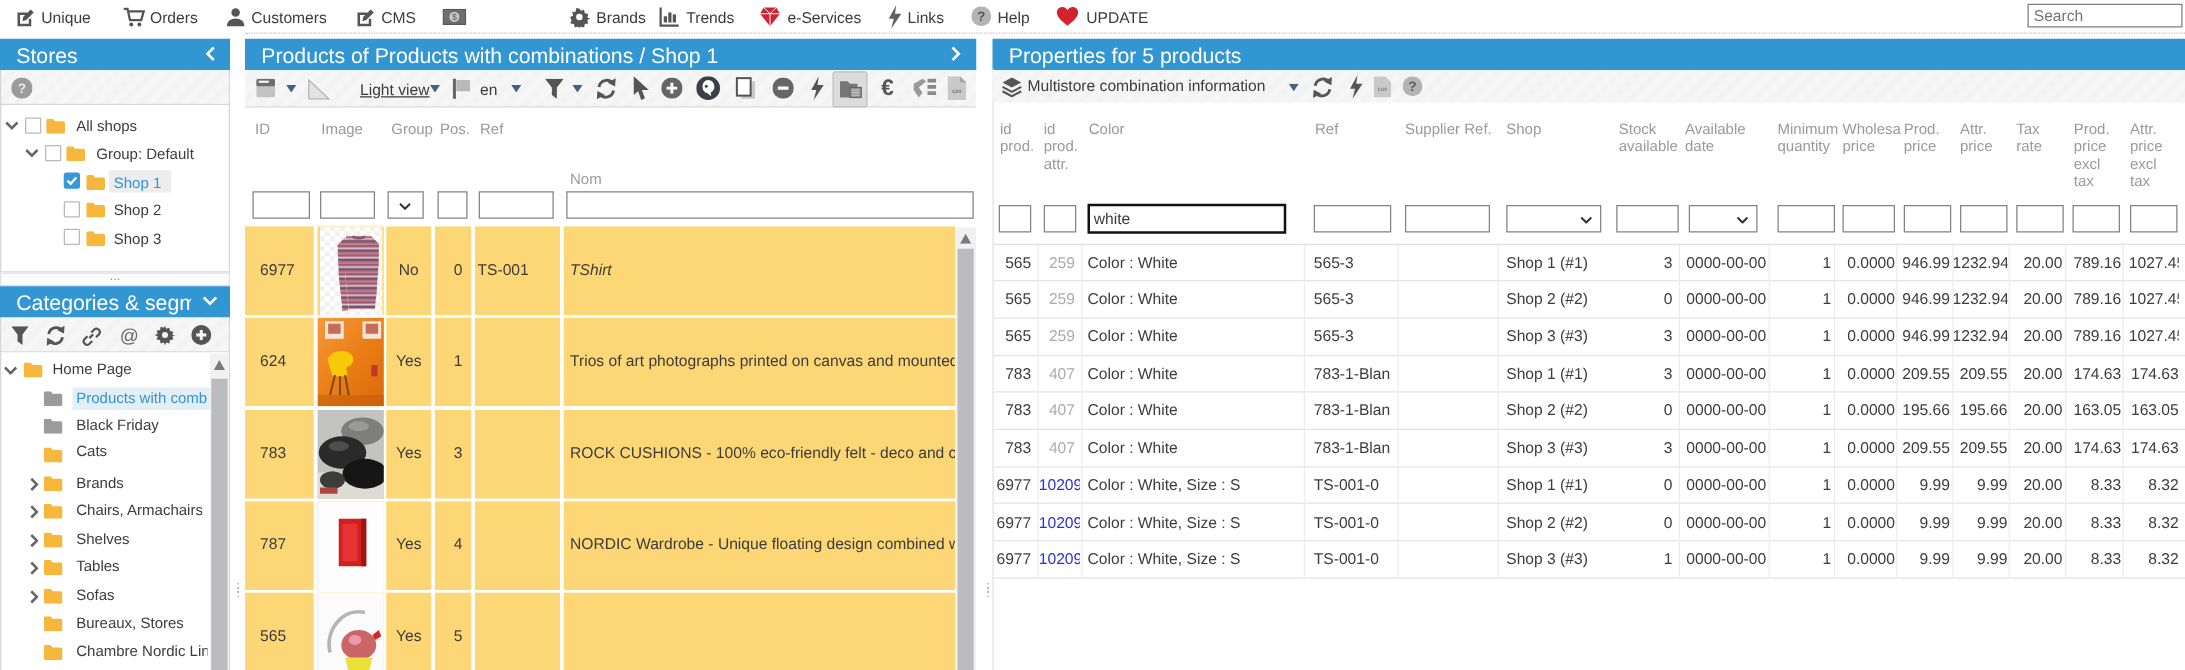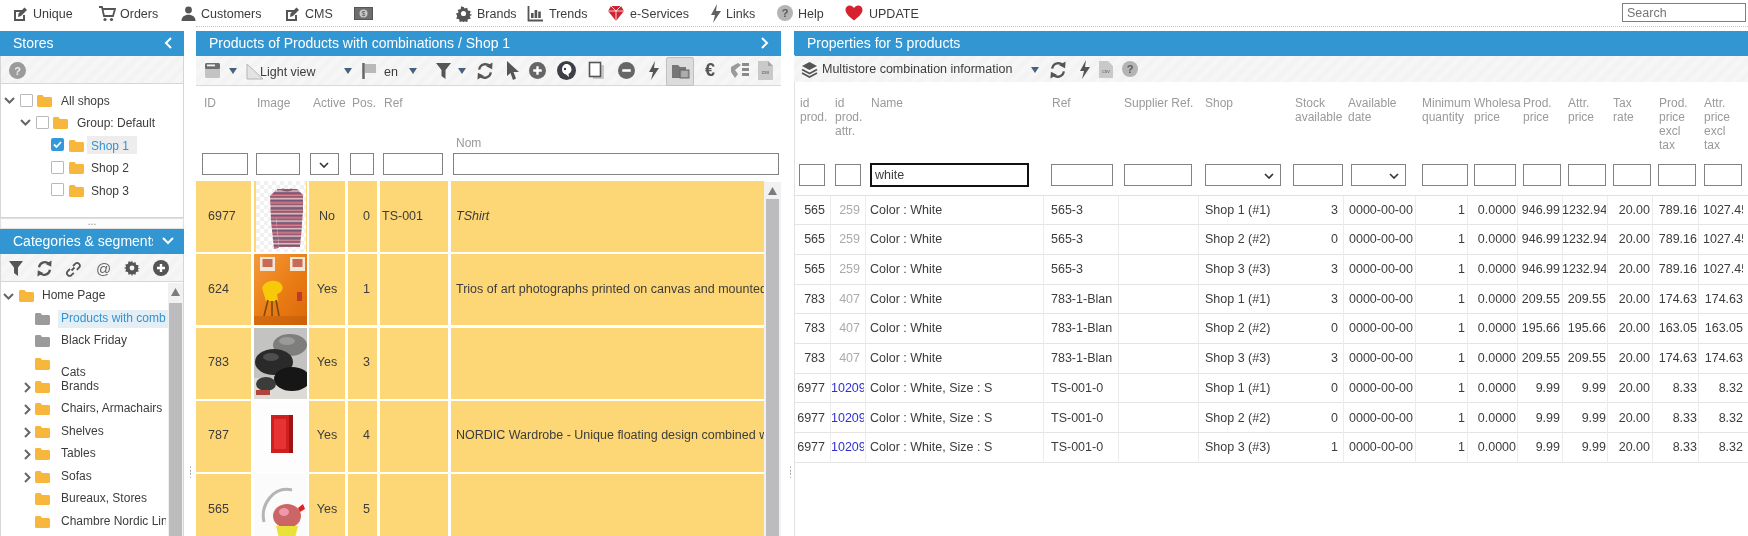--- a/index.html
+++ b/index.html
@@ -1,18 +1,18 @@
 <!DOCTYPE html>
 <html><head>
 <meta charset="utf-8">
 <style>
   * { margin:0; padding:0; box-sizing:border-box; }
   html,body { width:1748px; height:536px; background:#fff; font-family:"Liberation Sans", sans-serif; overflow:hidden; position:relative; }
   .abs { position:absolute; }
-  .hdr { background:#3296d2; color:#fff; font-size:14px; }
+  .hdr { background:#3296d2; color:#fff; font-size:17px; }
   .tb { background:repeating-linear-gradient(135deg,#f6f6f6 0 5px,#f3f3f3 5px 10px); }
   .gtxt { color:#9a9a9a; font-size:12px; }
   .in { position:absolute; background:#fff; border:1px solid #828282; }
   .cell { position:absolute; background:#fdd775; }
   .ctx { position:absolute; font-size:12.5px; color:#3c3c3c; }
   #storestree .ctx, #cattree .ctx { font-size:12px; }
   svg { display:block; }
 </style>
 </head>
 <body>
@@ -201,21 +201,21 @@
       <path d="M0 1.5C0 .7.7 0 1.5 0h4l1.5 2h6.5c.8 0 1.5.7 1.5 1.5v7c0 .8-.7 1.5-1.5 1.5h-12C.7 12 0 11.3 0 10.5z" fill="#9b9b9b"></path>
     </svg>
     <div class="ctx" style="left:61px;top:311px;white-space:nowrap;overflow:hidden;max-width:105px;color:#3293d3;">Products with comb</div>
     <svg class="abs" style="left:35px;top:335px;" width="15" height="12" viewBox="0 0 15 12">
       <path d="M0 1.5C0 .7.7 0 1.5 0h4l1.5 2h6.5c.8 0 1.5.7 1.5 1.5v7c0 .8-.7 1.5-1.5 1.5h-12C.7 12 0 11.3 0 10.5z" fill="#9b9b9b"></path>
     </svg>
     <div class="ctx" style="left:61px;top:333px;white-space:nowrap;overflow:hidden;max-width:105px;">Black Friday</div>
     <svg class="abs" style="left:35px;top:358px;" width="15" height="12" viewBox="0 0 15 12">
       <path d="M0 1.5C0 .7.7 0 1.5 0h4l1.5 2h6.5c.8 0 1.5.7 1.5 1.5v7c0 .8-.7 1.5-1.5 1.5h-12C.7 12 0 11.3 0 10.5z" fill="#f6b73c"></path>
     </svg>
-    <div class="ctx" style="left:61px;top:365px;white-space:nowrap;overflow:hidden;max-width:105px;">Cats</div>
+    <div class="ctx" style="left:61px;top:354px;white-space:nowrap;overflow:hidden;max-width:105px;">Cats</div>
     <svg class="abs" style="left:24px;top:382px;" width="7" height="11" viewBox="0 0 7 11">
       <path d="M1 1l4.5 4.5L1 10" fill="none" stroke="#666" stroke-width="2"></path>
     </svg>
     <svg class="abs" style="left:35px;top:381px;" width="15" height="12" viewBox="0 0 15 12">
       <path d="M0 1.5C0 .7.7 0 1.5 0h4l1.5 2h6.5c.8 0 1.5.7 1.5 1.5v7c0 .8-.7 1.5-1.5 1.5h-12C.7 12 0 11.3 0 10.5z" fill="#f6b73c"></path>
     </svg>
     <div class="ctx" style="left:61px;top:379px;white-space:nowrap;overflow:hidden;max-width:105px;">Brands</div>
     <svg class="abs" style="left:24px;top:404px;" width="7" height="11" viewBox="0 0 7 11">
       <path d="M1 1l4.5 4.5L1 10" fill="none" stroke="#666" stroke-width="2"></path>
     </svg>
@@ -276,21 +276,21 @@
       <rect width="15" height="6" rx="1.5" fill="#6e6e6e"></rect>
       <rect x="2" y="1.5" width="8" height="1.8" fill="#f4f4f4"></rect>
     </svg>
   <svg class="abs" style="left:33px;top:12px;" width="8" height="6" viewBox="0 0 8 6">
       <path d="M0 0h8L4 6z" fill="#47617d"></path>
     </svg>
 
   <svg class="abs" style="left:50px;top:6px;" width="18" height="18" viewBox="0 0 18 18">
       <path d="M1 17V2l16 15z" fill="#e3e3e3" stroke="#b5b5b5"></path>
     </svg>
-  <div class="ctx" style="left:64px;top:9px;">Light view</div>
+  <div class="ctx" style="left:92px;top:9px;text-decoration:underline;">Light view</div>
   <svg class="abs" style="left:148px;top:12px;" width="8" height="6" viewBox="0 0 8 6">
       <path d="M0 0h8L4 6z" fill="#47617d"></path>
     </svg>
 
   <svg class="abs" style="left:166px;top:6px;" width="14" height="18" viewBox="0 0 14 18">
       <path d="M1.5 1v16" stroke="#666" stroke-width="2.5"></path>
       <rect x="3" y="2" width="11" height="9" fill="#b9b9b9"></rect>
     </svg>
   <div class="ctx" style="left:188px;top:9px;">en</div>
   <svg class="abs" style="left:213px;top:12px;" width="8" height="6" viewBox="0 0 8 6">
@@ -358,21 +358,21 @@
 
   <svg class="abs" style="left:562px;top:5px;" width="15" height="19" viewBox="0 0 15 19">
       <path d="M0 0h10l5 5v14H0z" fill="#c9c9c9"></path>
       <path d="M10 0l5 5h-5z" fill="#a5a5a5"></path>
       <text x="7.5" y="13" font-size="5" text-anchor="middle" fill="#555" font-family="Liberation Sans">csv</text>
     </svg>
 </div>
 
 <div class="abs gtxt" style="left:204px;top:96px;">ID</div>
 <div class="abs gtxt" style="left:257px;top:96px;text-align:right;">Image</div>
-<div class="abs gtxt" style="left:313px;top:96px;">Active</div>
+<div class="abs gtxt" style="left:313px;top:96px;">Group</div>
 <div class="abs gtxt" style="left:352px;top:96px;">Pos.</div>
 <div class="abs gtxt" style="left:384px;top:96px;">Ref</div>
 <div class="abs gtxt" style="left:456px;top:96px;margin-top:40px;">Nom</div>
 
 <div class="in" style="left:202px;top:153px;width:46px;height:22px;"></div>
 <div class="in" style="left:256px;top:153px;width:44px;height:22px;"></div>
 <div class="in" style="left:310px;top:153px;width:29px;height:22px;">
   <svg style="position:absolute;left:8px;top:8px;" width="10" height="6" viewBox="0 0 10 6">
       <path d="M1 1l4 4 4-4" fill="none" stroke="#333" stroke-width="1.6"></path>
     </svg>
@@ -468,20 +468,21 @@
           <ellipse cx="20" cy="34" rx="19" ry="13" fill="#2a2a2a"></ellipse>
           <ellipse cx="17" cy="29" rx="8" ry="4" fill="#4e4e4e"></ellipse>
           <ellipse cx="38" cy="51" rx="18" ry="12" fill="#161616"></ellipse>
           <ellipse cx="12" cy="56" rx="10" ry="7" fill="#3c3c3a"></ellipse>
           <rect x="2" y="62" width="14" height="5" fill="#b0453c"></rect>
         </svg>
       </div>
       <div class="ctx" style="left:113px;top:27.5px;width:36px;text-align:center;">Yes</div>
       <div class="ctx" style="left:152px;top:27.5px;width:22px;text-align:right;">3</div>
       <div class="ctx" style="left:186px;top:27.5px;"></div>
+      <div class="ctx" style="left:260px;top:27.5px;width:308px;white-space:nowrap;overflow:hidden;">ROCK CUSHIONS - 100% eco-friendly felt - deco and c</div>
     </div>
     <div class="abs" style="left:196px;top:400.75px;width:568px;height:71px;overflow:hidden;">
       <div class="cell" style="left:0px;top:0;width:55px;height:71px;"></div>
       <div class="cell" style="left:58px;top:0;width:53px;height:71px;"></div>
       <div class="cell" style="left:113px;top:0;width:36px;height:71px;"></div>
       <div class="cell" style="left:152px;top:0;width:29px;height:71px;"></div>
       <div class="cell" style="left:184px;top:0;width:68px;height:71px;"></div>
       <div class="cell" style="left:255px;top:0;width:313px;height:71px;"></div>
       <div class="ctx" style="left:12px;top:27.5px;">787</div>
       <div class="abs" style="left:58px;top:0;width:53px;height:71px;overflow:hidden;">
@@ -555,21 +556,21 @@
     </svg>
   <svg class="abs" style="left:328px;top:5px;" width="16" height="16" viewBox="0 0 16 16">
       <circle cx="8" cy="8" r="8" fill="#b4b4b4"></circle>
       <text x="8" y="12" font-size="11" font-weight="bold" text-anchor="middle" fill="#595959" font-family="Liberation Sans">?</text>
     </svg>
 </div>
 
 <div id="rheaders">
     <div class="abs gtxt" style="left:800px;top:96px;line-height:14px;">id<br>prod.</div>
     <div class="abs gtxt" style="left:835px;top:96px;line-height:14px;">id<br>prod.<br>attr.</div>
-    <div class="abs gtxt" style="left:871px;top:96px;line-height:14px;">Name</div>
+    <div class="abs gtxt" style="left:871px;top:96px;line-height:14px;">Color</div>
     <div class="abs gtxt" style="left:1052px;top:96px;line-height:14px;">Ref</div>
     <div class="abs gtxt" style="left:1124px;top:96px;line-height:14px;">Supplier Ref.</div>
     <div class="abs gtxt" style="left:1205px;top:96px;line-height:14px;">Shop</div>
     <div class="abs gtxt" style="left:1295px;top:96px;line-height:14px;">Stock<br>available</div>
     <div class="abs gtxt" style="left:1348px;top:96px;line-height:14px;">Available<br>date</div>
     <div class="abs gtxt" style="left:1422px;top:96px;line-height:14px;">Minimum<br>quantity</div>
     <div class="abs gtxt" style="left:1474px;top:96px;line-height:14px;">Wholesa<br>price</div>
     <div class="abs gtxt" style="left:1523px;top:96px;line-height:14px;">Prod.<br>price</div>
     <div class="abs gtxt" style="left:1568px;top:96px;line-height:14px;">Attr.<br>price</div>
     <div class="abs gtxt" style="left:1613px;top:96px;line-height:14px;">Tax<br>rate</div>

